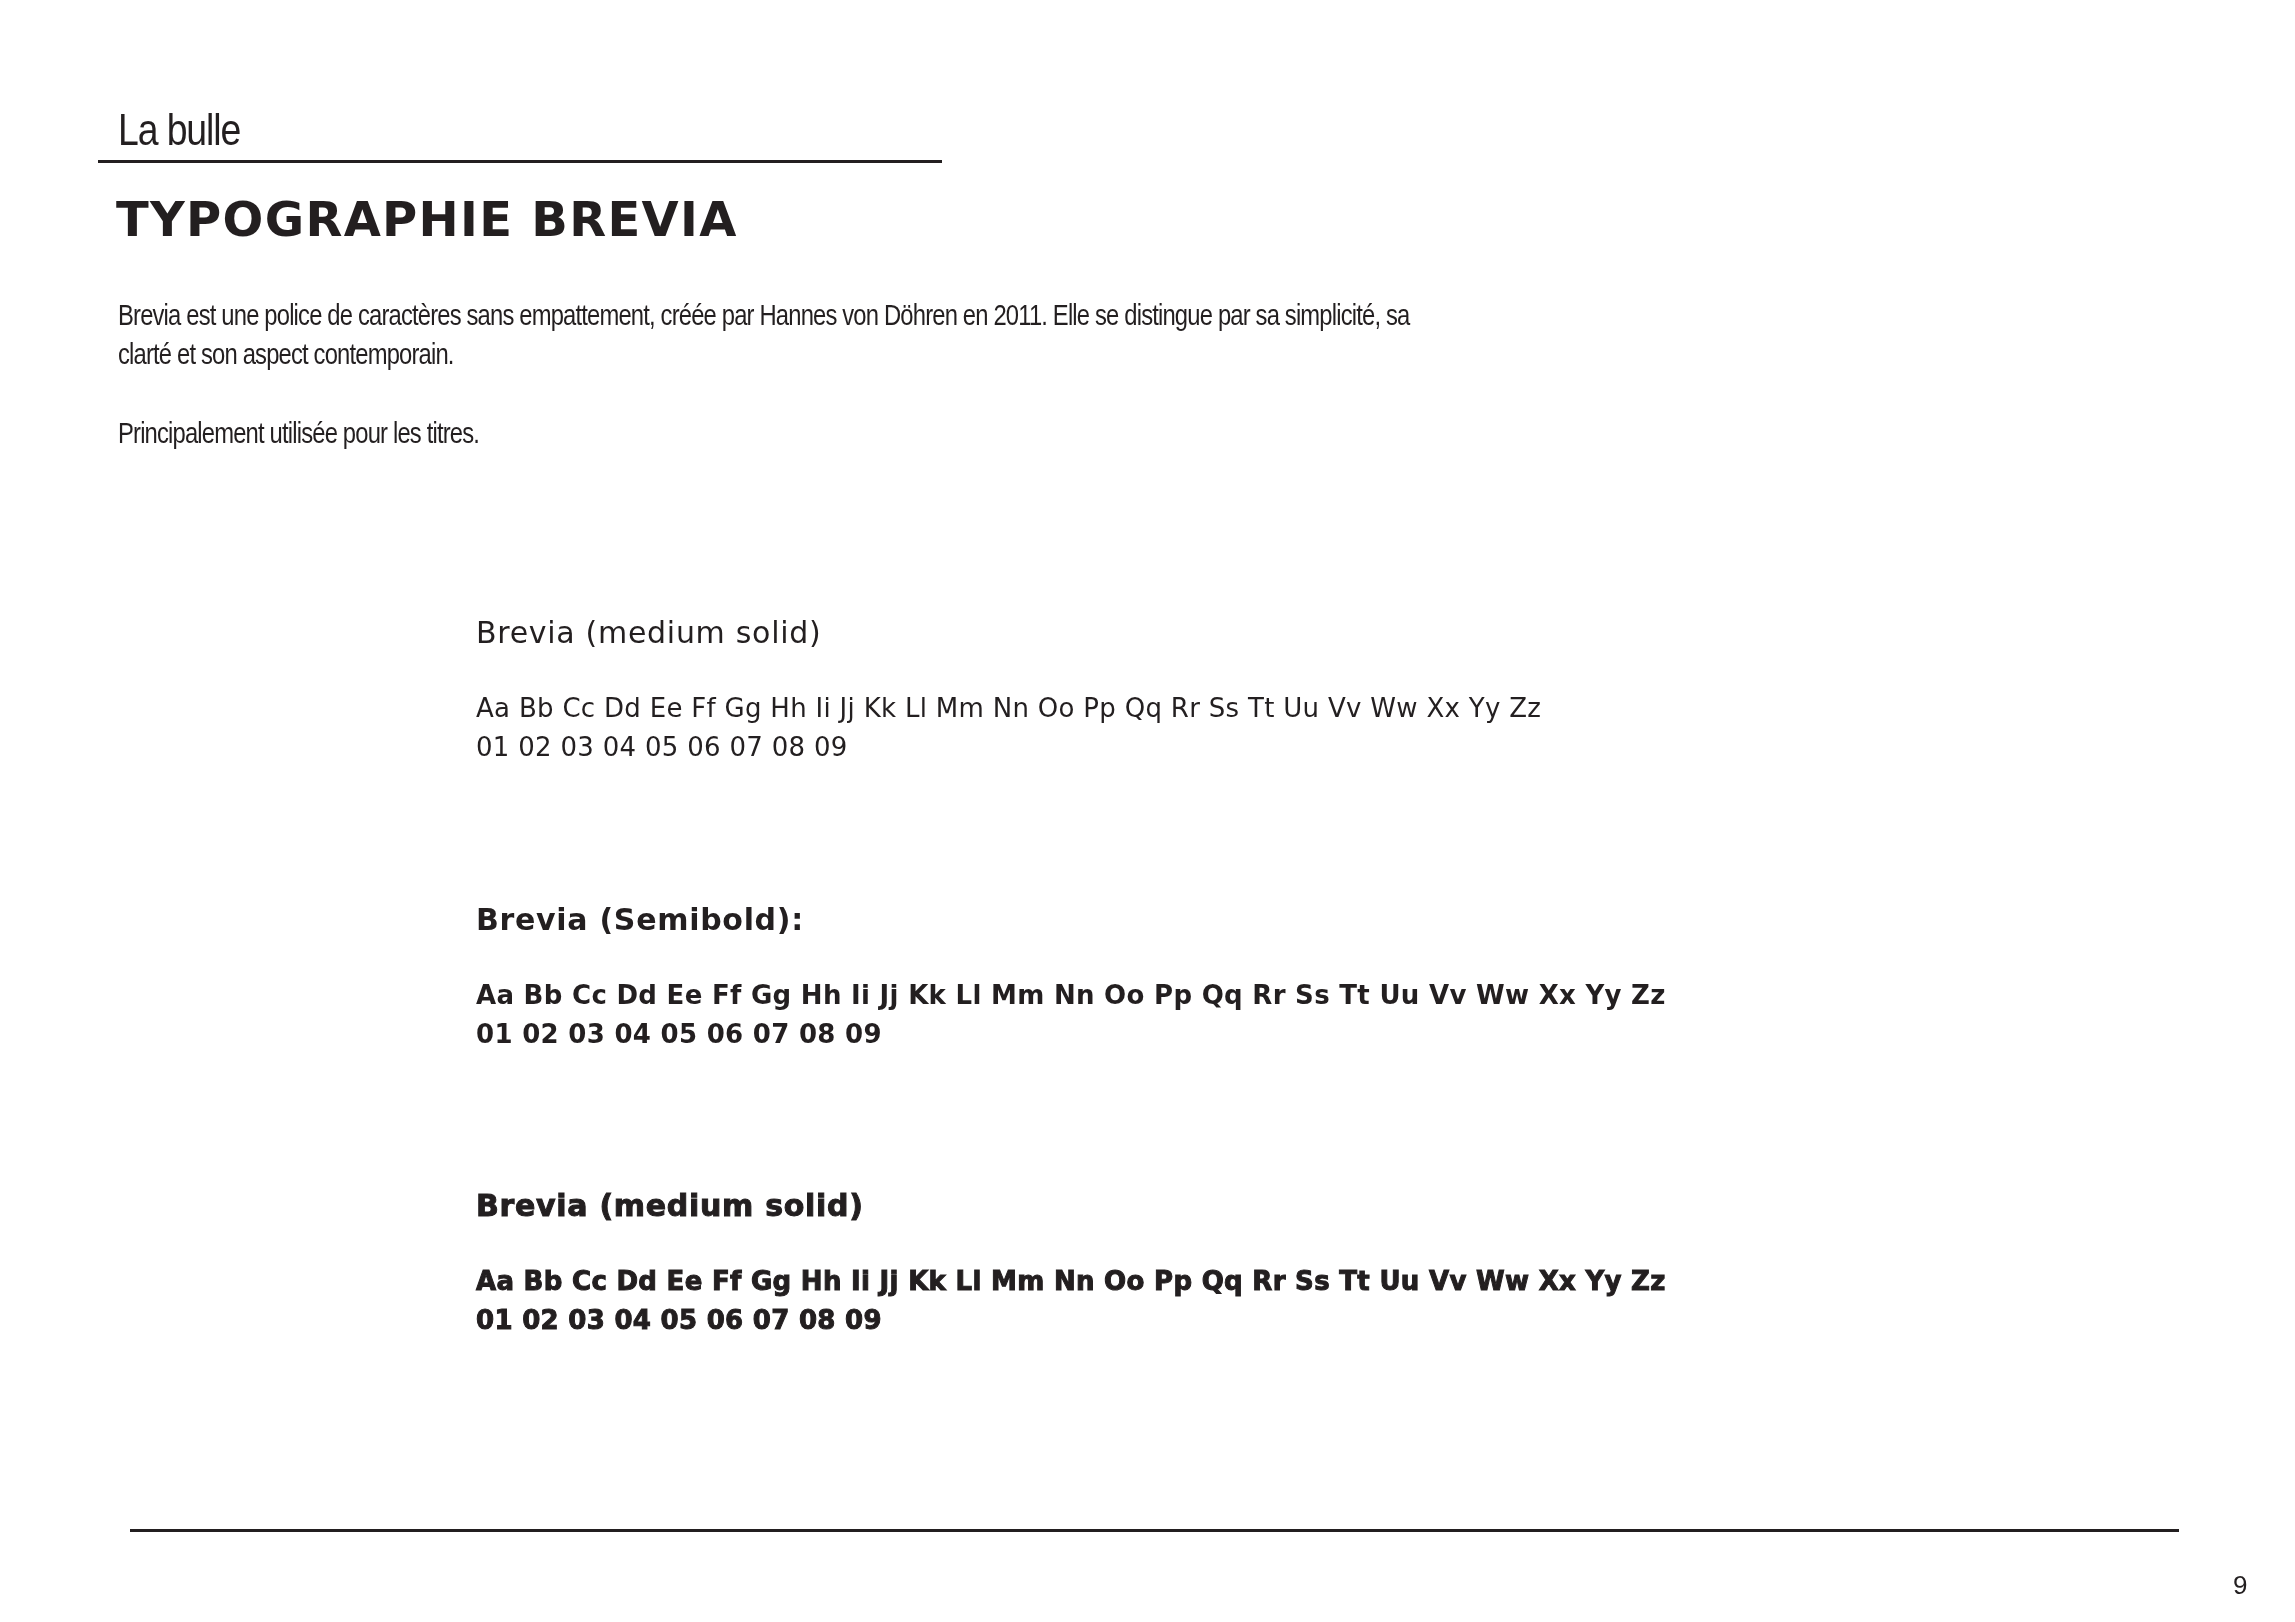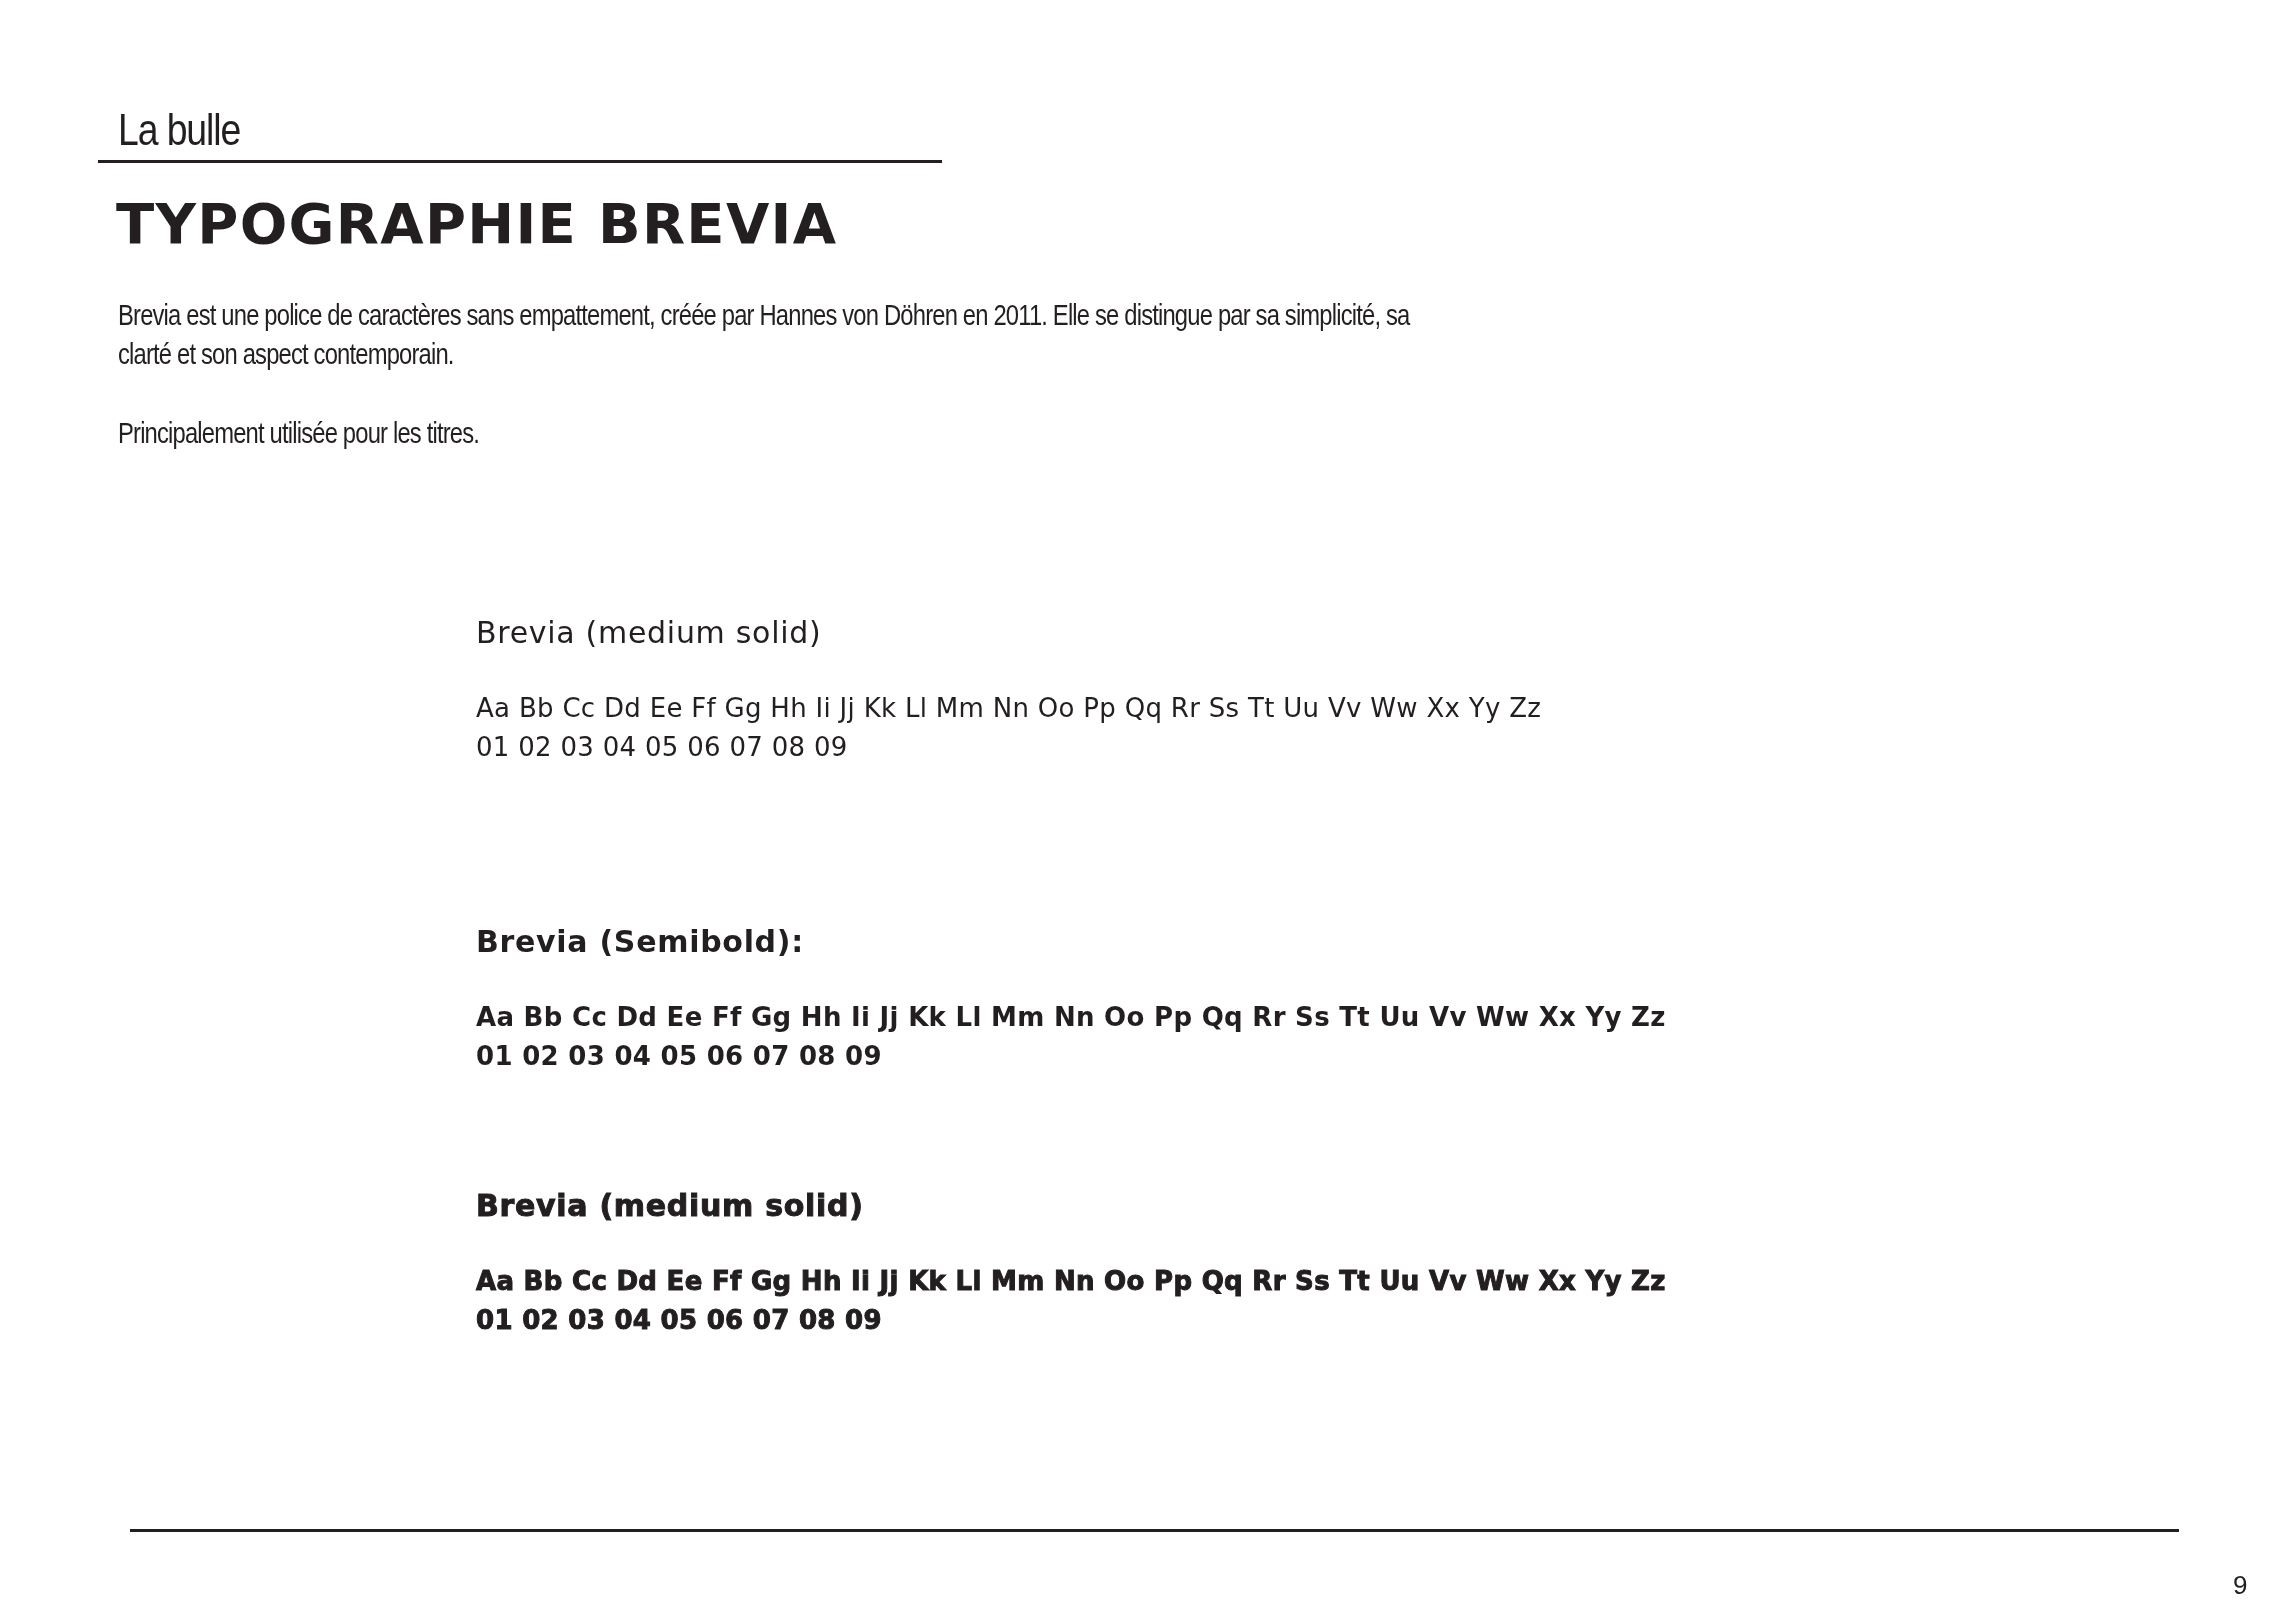--- a/index.html
+++ b/index.html
@@ -1,32 +1,32 @@
 <!DOCTYPE html>
 <html style="font-size:10.5px"><head>
 <meta charset="utf-8">
 <style>
   html, body { margin: 0; padding: 0; background: #ffffff; }
   body { width: 2295px; height: 1623px; position: relative; overflow: hidden; color: #231f20; font-family: "Liberation Sans", sans-serif; }
   .abs { position: absolute; }
   .section-label { left: 118px; top: 105px; font-family: "Liberation Sans", sans-serif; font-size: 44px; letter-spacing: -1.3px; transform: scaleX(0.85); transform-origin: left; }
   .top-rule { left: 98px; top: 160px; width: 844px; height: 2.6px; background: #231f20; }
-  .title { left: 116px; top: 191px; font-family: "DejaVu Sans", sans-serif; font-weight: bold; font-size: 56px; letter-spacing: 1.3px; }
+  .title { left: 116px; top: 191px; font-family: "DejaVu Sans", sans-serif; font-weight: bold; font-size: 48px; letter-spacing: 1.3px; }
   .para { left: 118px; font-size: 29px; letter-spacing: -1px; transform: scaleX(0.82); transform-origin: left; white-space: nowrap; line-height: 39px; }
   .p1 { top: 296px; }
   .p2 { top: 414px; }
   .block { left: 476px; font-family: "DejaVu Sans", sans-serif; }
   .block .label { font-size: 30px; letter-spacing: 0.7px; }
   .block .line { font-size: 26px; letter-spacing: 0.3px; white-space: nowrap; line-height: 39px; }
   .block .alpha { margin-top: 39px; }
   .w-medium { font-weight: normal; }
   .w-semibold { font-weight: bold; }
   .w-bold { font-weight: bold; -webkit-text-stroke: 1px #231f20; }
   .b1 { top: 615px; }
-  .b2 { top: 902px; margin-top: 22px; }
+  .b2 { top: 902px; }
   .b3 { top: 1188px; }
   .bottom-rule { left: 130px; top: 1529px; width: 2049px; height: 3.3px; background: #231f20; }
   .page-num { left: 2233px; top: 1570px; font-size: 26px; }
 </style>
 </head>
 <body>
 
 <div class="abs section-label">La bulle</div>
 <div class="abs top-rule"></div>
 <div class="abs title">TYPOGRAPHIE BREVIA</div>

